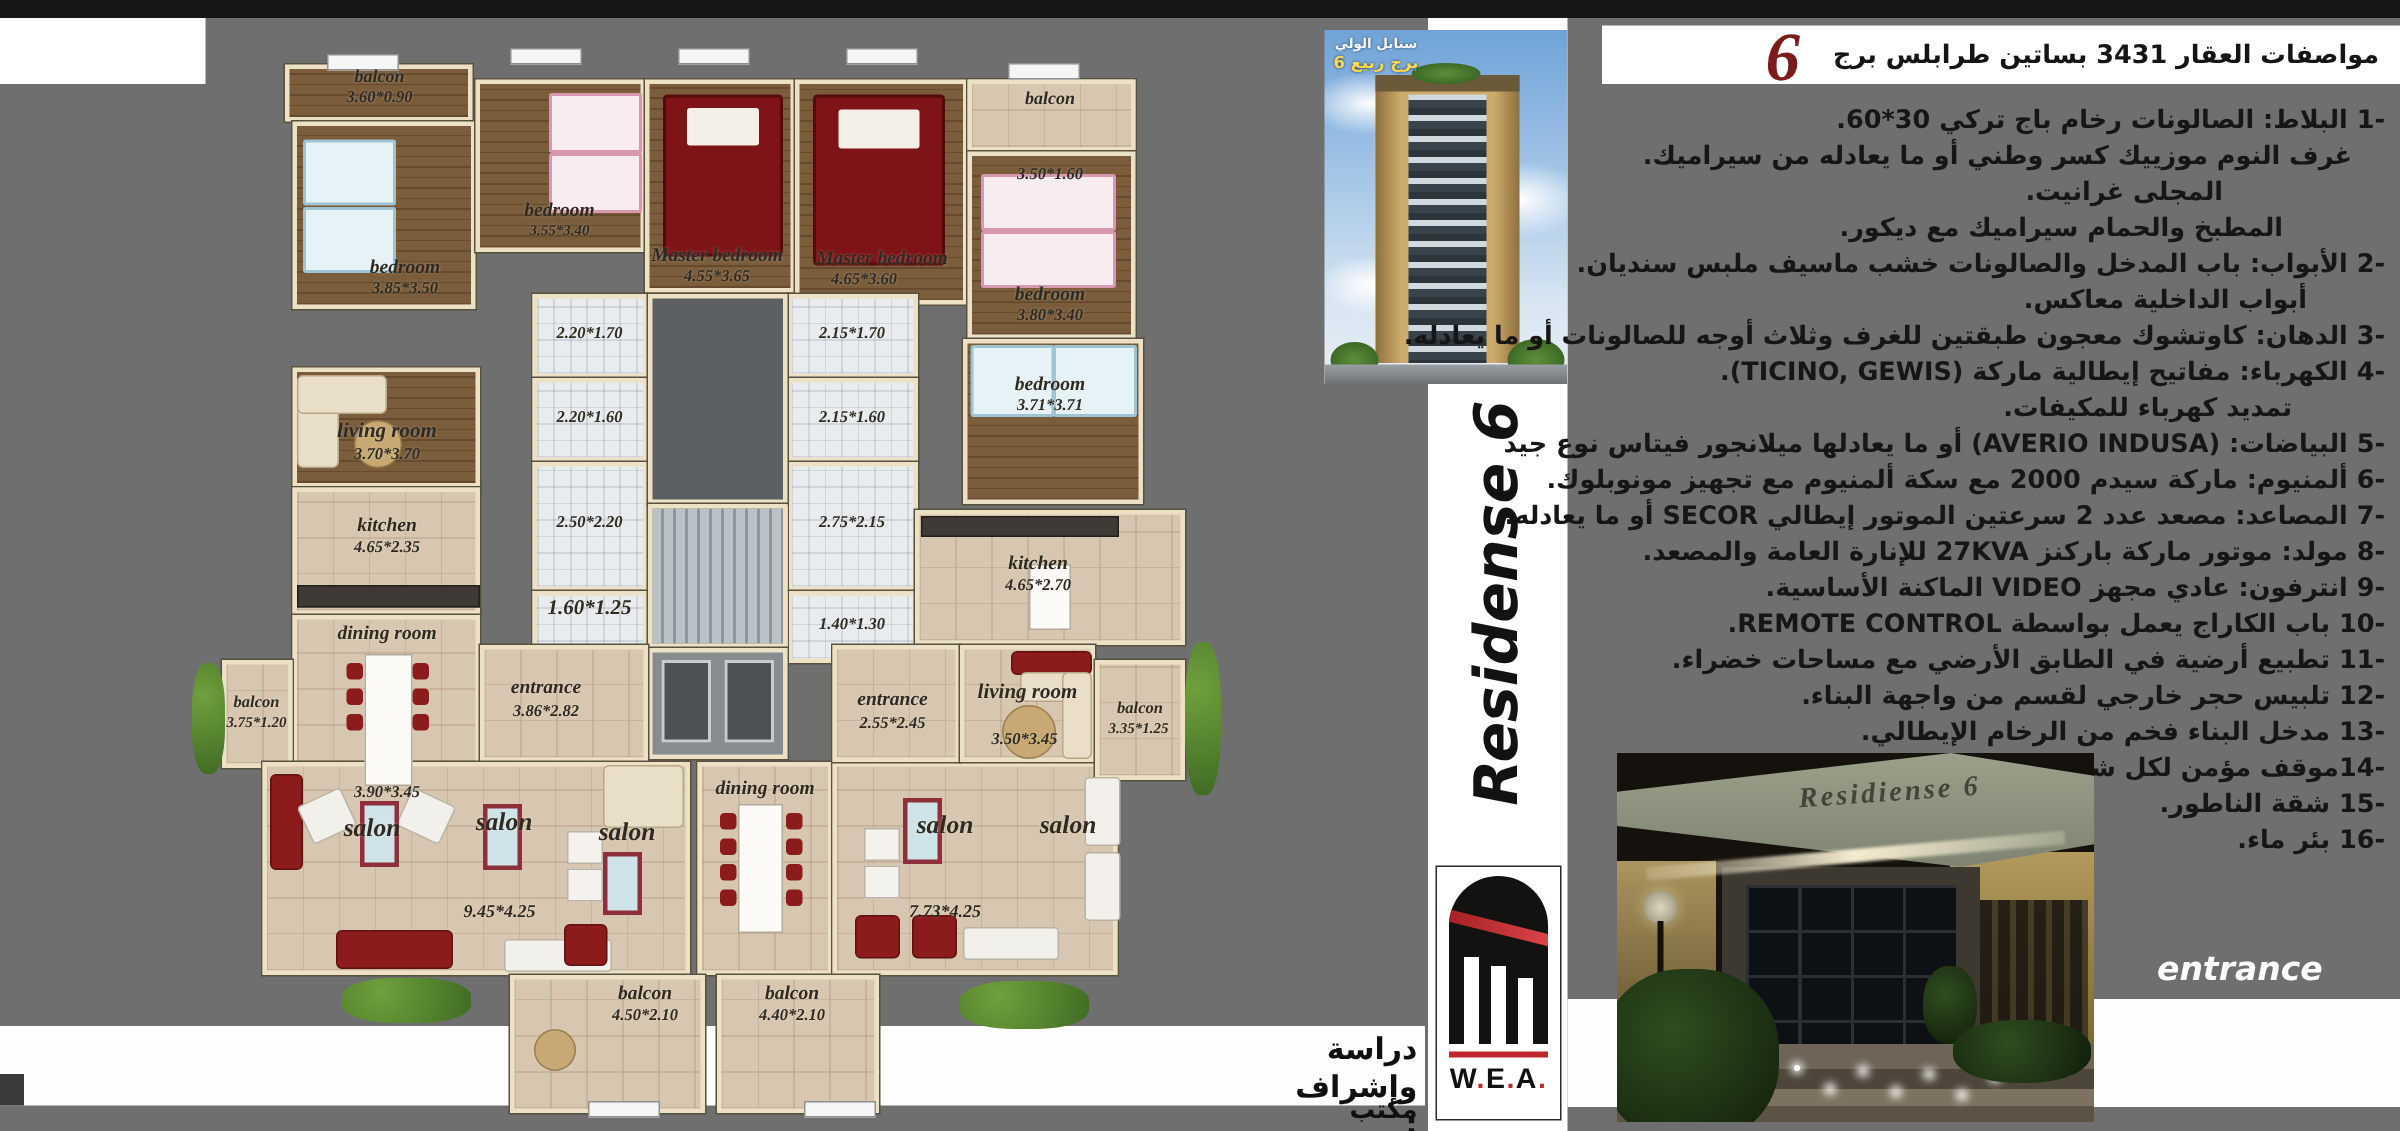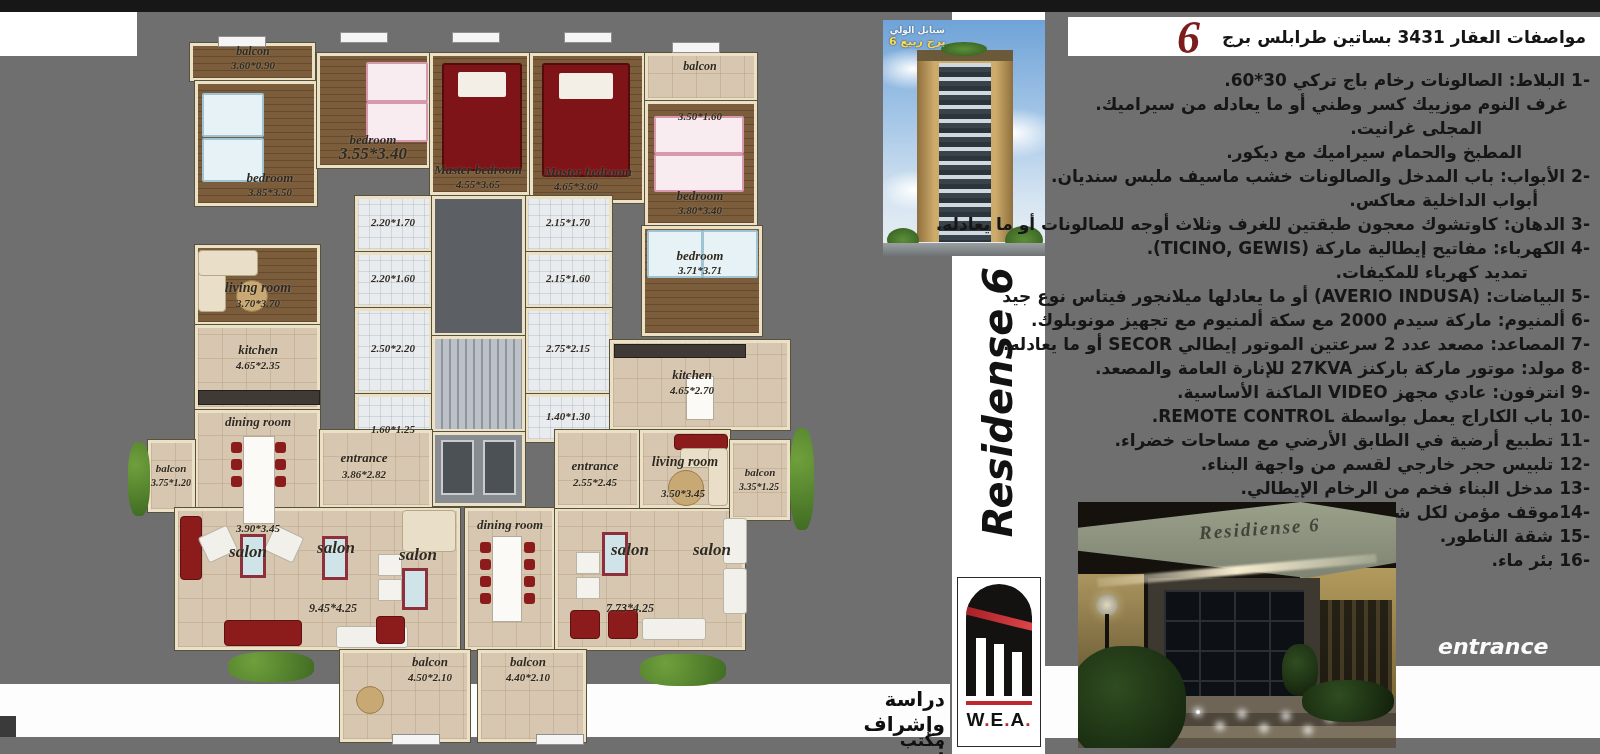--- a/index.html
+++ b/index.html
@@ -252,35 +252,35 @@
     <div class="fur win" style="left: 312px; top: -6px; width: 46px; height: 9px;"></div>
     <div class="fur win" style="left: 424px; top: -6px; width: 46px; height: 9px;"></div>
     <div class="fur win" style="left: 532px; top: 4px; width: 46px; height: 9px;"></div>
     <div class="fur win" style="left: 252px; top: 696px; width: 46px; height: 9px;"></div>
     <div class="fur win" style="left: 396px; top: 696px; width: 46px; height: 9px;"></div>
     <div class="plabel" style="left: 113px; top: 13px; font-size: 12px;">balcon</div>
     <div class="plabel" style="left: 113px; top: 27px; font-size: 11px;">3.60*0.90</div>
     <div class="plabel" style="left: 130px; top: 140px; font-size: 13px;">bedroom</div>
     <div class="plabel" style="left: 130px; top: 154px; font-size: 11px;">3.85*3.50</div>
     <div class="plabel" style="left: 233px; top: 102px; font-size: 13px;">bedroom</div>
-    <div class="plabel" style="left: 233px; top: 116px; font-size: 17px;">3.55*3.40</div>
+    <div class="plabel" style="left: 233px; top: 116px; font-size: 10px;">3.55*3.40</div>
     <div class="plabel" style="left: 338px; top: 132px; font-size: 13px;">Master bedroom</div>
     <div class="plabel" style="left: 338px; top: 146px; font-size: 11px;">4.55*3.65</div>
     <div class="plabel" style="left: 448px; top: 134px; font-size: 13px;">Master bedroom</div>
     <div class="plabel" style="left: 436px; top: 148px; font-size: 11px;">4.65*3.60</div>
     <div class="plabel" style="left: 560px; top: 28px; font-size: 12px;">balcon</div>
     <div class="plabel" style="left: 560px; top: 42px; font-size: 11px; margin-top: 36px;">3.50*1.60</div>
     <div class="plabel" style="left: 560px; top: 158px; font-size: 13px;">bedroom</div>
     <div class="plabel" style="left: 560px; top: 172px; font-size: 11px;">3.80*3.40</div>
     <div class="plabel" style="left: 560px; top: 218px; font-size: 13px;">bedroom</div>
     <div class="plabel" style="left: 560px; top: 232px; font-size: 11px;">3.71*3.71</div>
     <div class="plabel" style="left: 253px; top: 184px; font-size: 11px;">2.20*1.70</div>
     <div class="plabel" style="left: 253px; top: 240px; font-size: 11px;">2.20*1.60</div>
     <div class="plabel" style="left: 253px; top: 310px; font-size: 11px;">2.50*2.20</div>
-    <div class="plabel" style="left: 253px; top: 391px; font-size: 11px;">1.60*1.25</div>
+    <div class="plabel" style="left: 253px; top: 368px; font-size: 14px;">1.60*1.25</div>
     <div class="plabel" style="left: 428px; top: 184px; font-size: 11px;">2.15*1.70</div>
     <div class="plabel" style="left: 428px; top: 240px; font-size: 11px;">2.15*1.60</div>
     <div class="plabel" style="left: 428px; top: 310px; font-size: 11px;">2.75*2.15</div>
     <div class="plabel" style="left: 428px; top: 378px; font-size: 11px;">1.40*1.30</div>
     <div class="plabel" style="left: 118px; top: 250px; font-size: 14px;">living room</div>
     <div class="plabel" style="left: 118px; top: 265px; font-size: 11px;">3.70*3.70</div>
     <div class="plabel" style="left: 118px; top: 312px; font-size: 13px;">kitchen</div>
     <div class="plabel" style="left: 118px; top: 327px; font-size: 11px;">4.65*2.35</div>
     <div class="plabel" style="left: 118px; top: 384px; font-size: 13px;">dining room</div>
     <div class="plabel" style="left: 118px; top: 490px; font-size: 11px;">3.90*3.45</div>

